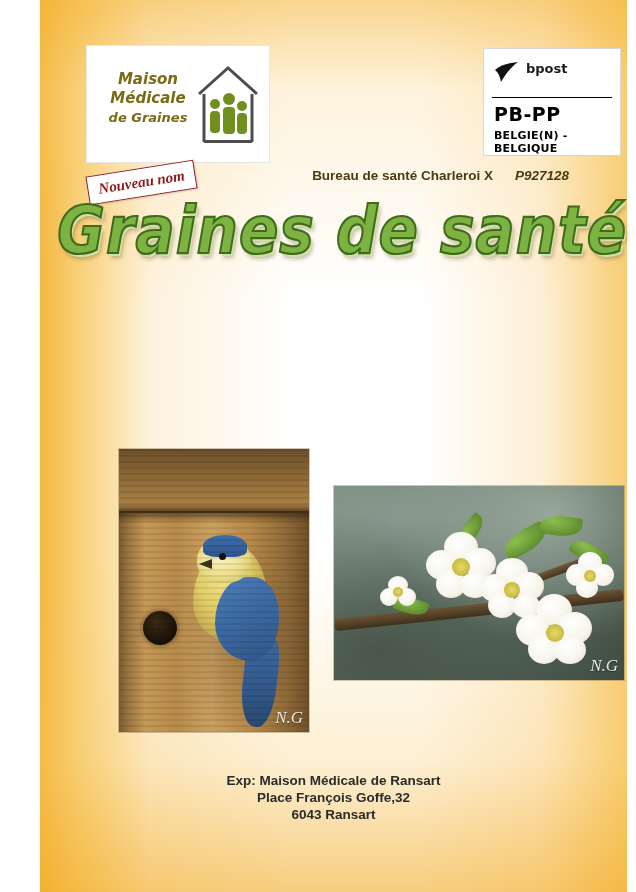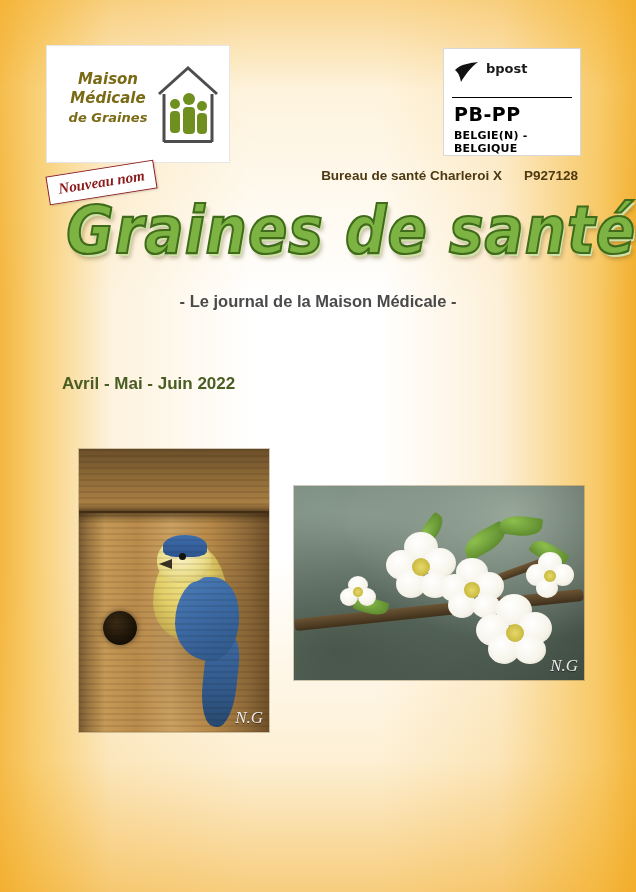--- a/index.html
+++ b/index.html
@@ -8,33 +8,34 @@
   }
   body {
     width: 636px;
     height: 892px;
     font-family: "Liberation Sans", sans-serif;
     background: #ffffff;
     overflow: hidden;
   }
   .page {
     position: relative;
-    width: 636px;
+    width: 587px;
     height: 892px;
     box-sizing: border-box;
     background:
       linear-gradient(to right,
         #f4b63f 0px,
         #f8cf74 36px,
         #fdf2dd 110px,
         #ffffff 250px,
         #ffffff 380px,
         #fdf0d8 500px,
         #f7c864 600px,
         #f2ae2c 636px);
+    margin-left: 40px;
   }
   
   .page::before {
     content: "";
     position: absolute;
     left: 0; top: 0; right: 0; bottom: 0;
     background:
       linear-gradient(to bottom,
         rgba(244,178,50,0.55) 0px,
         rgba(250,208,120,0.25) 90px,
@@ -144,21 +145,21 @@
   .depot {
     position: absolute;
     right: 58px;
     top: 168px;
     font-family: "Liberation Sans", sans-serif;
     font-weight: bold;
     font-size: 13.5px;
     color: #4d3a12;
     white-space: nowrap;
   }
-  .depot .code { margin-left: 22px; }
+  .depot .code { margin-left: 22px; font-style: italic; }
 
   
   .sticker {
     position: absolute;
     left: 47px;
     top: 168px;
     transform: rotate(-9deg);
     background: #ffffff;
     border: 1.5px solid #8b1a1a;
     padding: 4px 10px 5px 10px;
@@ -482,23 +483,21 @@
       <span>Bureau de santé Charleroi X</span><span class="code">P927128</span>
     </div>
 
     <div class="sticker">
       <span>Nouveau nom</span>
     </div>
 
     <div class="masthead">
       <div class="title">Graines de santé</div>
     </div>
-    <div class="subtitle">- Le journal de la Maison Médicale -</div>
-
-    <div class="issue-line-2">Avril - Mai - Juin 2022</div>
+
 
     <div class="photo photo-bird">
       <div class="bird-canvas"></div>
       <div class="bird-top-beam"></div>
       <div class="bird-roof-shadow"></div>
       <div class="bird-hole"></div>
       <div class="bird-shadow"></div>
       <div class="bird-body"></div>
       <div class="bird-tail"></div>
       <div class="bird-wing"></div>
@@ -560,15 +559,20 @@
       <div class="flower" style="left:46px; top:88px; width:36px; height:36px;">
         <div class="petal" style="left:8px; top:2px; width:20px; height:18px;"></div>
         <div class="petal" style="left:0px; top:14px; width:18px; height:18px;"></div>
         <div class="petal" style="left:18px; top:14px; width:18px; height:18px;"></div>
         <div class="center" style="left:13px; top:13px; width:10px; height:10px;"></div>
       </div>
 
       <div class="sig">N.G</div>
     </div>
 
+    <div class="footer">
+      <div>Exp: Maison Médicale de Ransart</div>
+      <div>Place François Goffe,32</div>
+      <div>6043 Ransart</div>
+    </div>
 
   </div>
 </div>
 
 </body></html>

